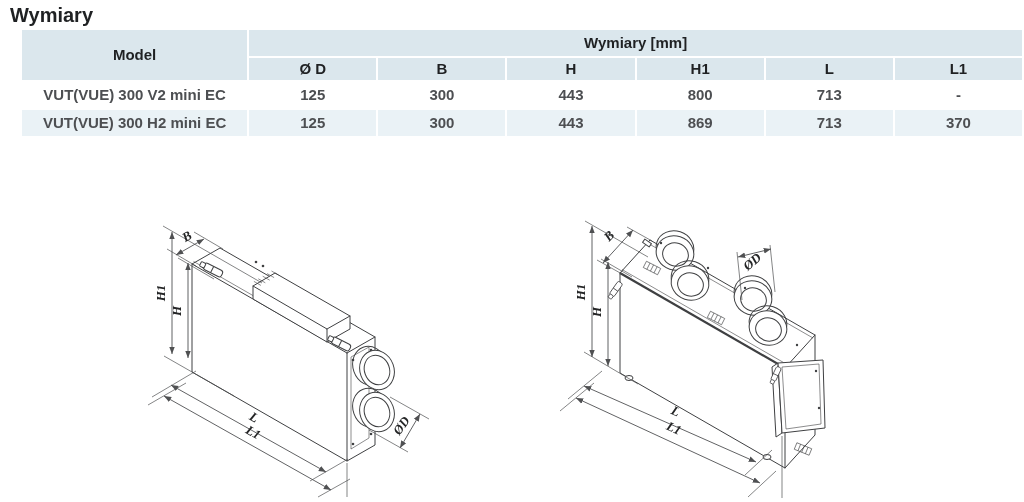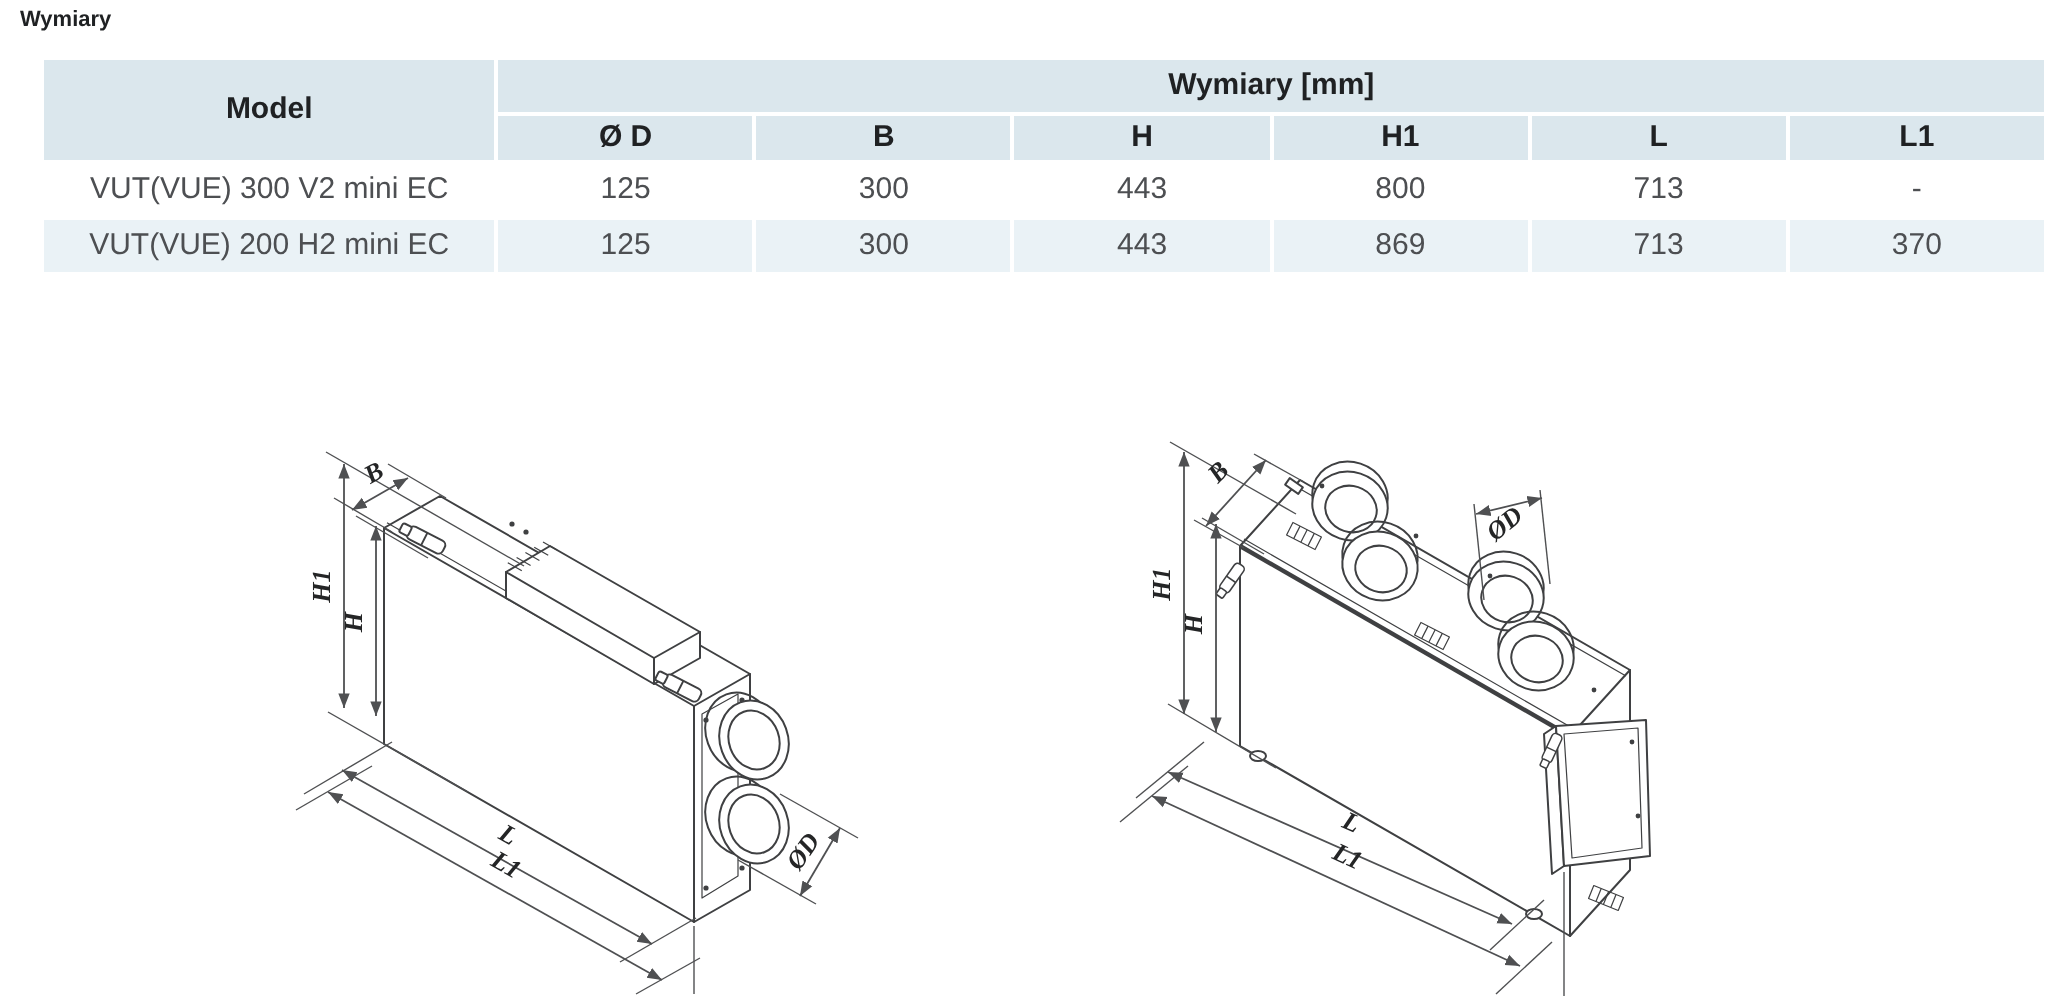--- a/index.html
+++ b/index.html
@@ -10,36 +10,36 @@
     --text-dark:#1f2123;
     --text-gray:#4d4f52;
   }
   html,body{margin:0;padding:0}
   body{
     width:1024px;height:502px;position:relative;overflow:hidden;
     background:#ffffff;font-family:"Liberation Sans",sans-serif;
   }
   .page-title{
     position:absolute;left:10px;top:4px;
-    font-size:11px;font-weight:700;color:var(--text-dark);
+    font-size:20px;font-weight:700;color:var(--text-dark);
   }
   table.dims{
     position:absolute;left:20px;top:28px;width:1004px;
     border-collapse:separate;border-spacing:2px;table-layout:fixed;
   }
   table.dims th,table.dims td{
     text-align:center;vertical-align:middle;padding:0;line-height:1.1;
     font-size:15px;white-space:nowrap;
   }
   table.dims thead th{
     background:var(--table-header-bg);color:var(--text-dark);font-weight:700;
   }
   table.dims thead tr.group-row th{height:26px}
   table.dims thead tr.sub-row th{height:22px}
-  table.dims tbody td{height:26px;color:var(--text-gray);font-weight:400;background:#ffffff}
+  table.dims tbody td{height:26px;color:var(--text-gray);font-weight:700;background:#ffffff}
   table.dims tbody tr.alt td{background:var(--table-row-alt-bg)}
   svg.drawings{position:absolute;left:0;top:0;width:1024px;height:502px}
   .o  {fill:none;stroke:var(--drawing-line);stroke-width:1;stroke-linejoin:round;stroke-linecap:round}
   .ow {fill:#ffffff;stroke:var(--drawing-line);stroke-width:1;stroke-linejoin:round}
   .ot {fill:none;stroke:var(--drawing-line);stroke-width:.6;stroke-linejoin:round}
   .ob {fill:none;stroke:var(--drawing-line);stroke-width:2.2}
   .scr{fill:var(--drawing-line);stroke:none}
   .d  {fill:none;stroke:var(--dim-line);stroke-width:.9}
   .e  {fill:none;stroke:var(--dim-line);stroke-width:.7}
   .lbl{font:italic 700 13px "Liberation Serif",serif;fill:#242526;text-anchor:middle}
@@ -77,21 +77,21 @@
     <tr>
       <td>VUT(VUE) 300 V2 mini EC</td>
       <td>125</td>
       <td>300</td>
       <td>443</td>
       <td>800</td>
       <td>713</td>
       <td>-</td>
     </tr>
     <tr class="alt">
-      <td>VUT(VUE) 200 H2 mini EC</td>
+      <td>VUT(VUE) 300 H2 mini EC</td>
       <td>125</td>
       <td>300</td>
       <td>443</td>
       <td>869</td>
       <td>713</td>
       <td>370</td>
     </tr>
   </tbody>
 </table>
 

